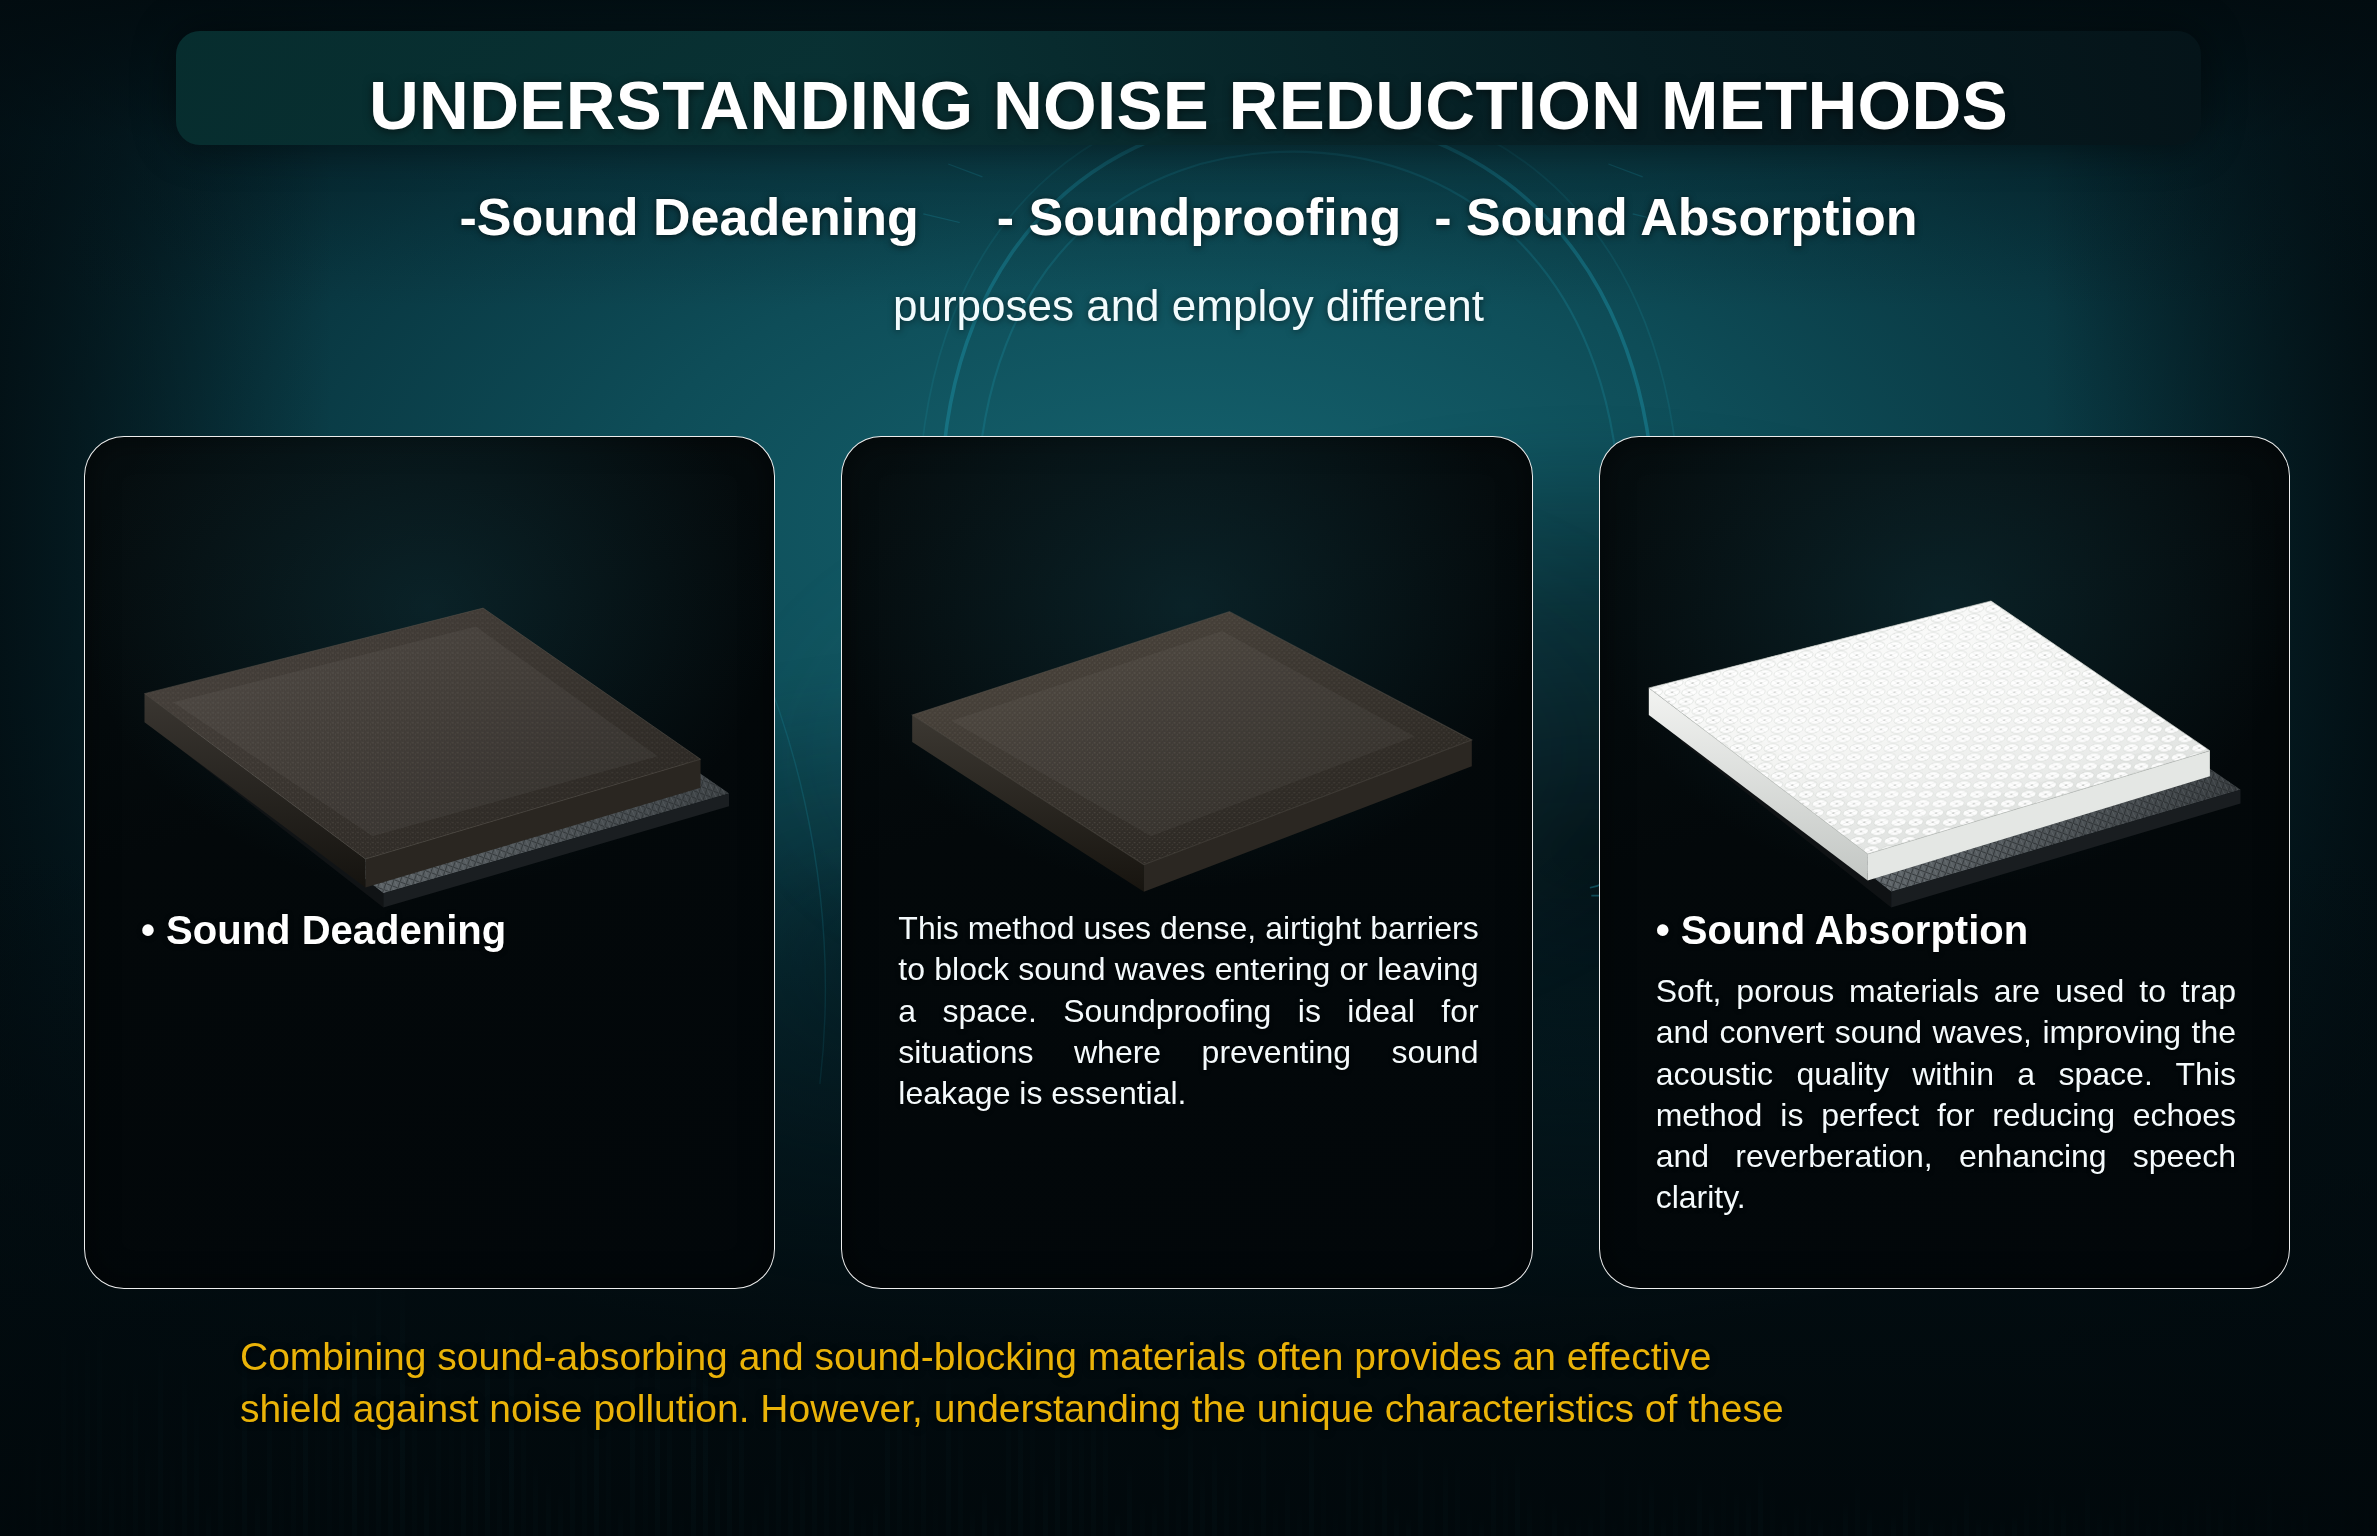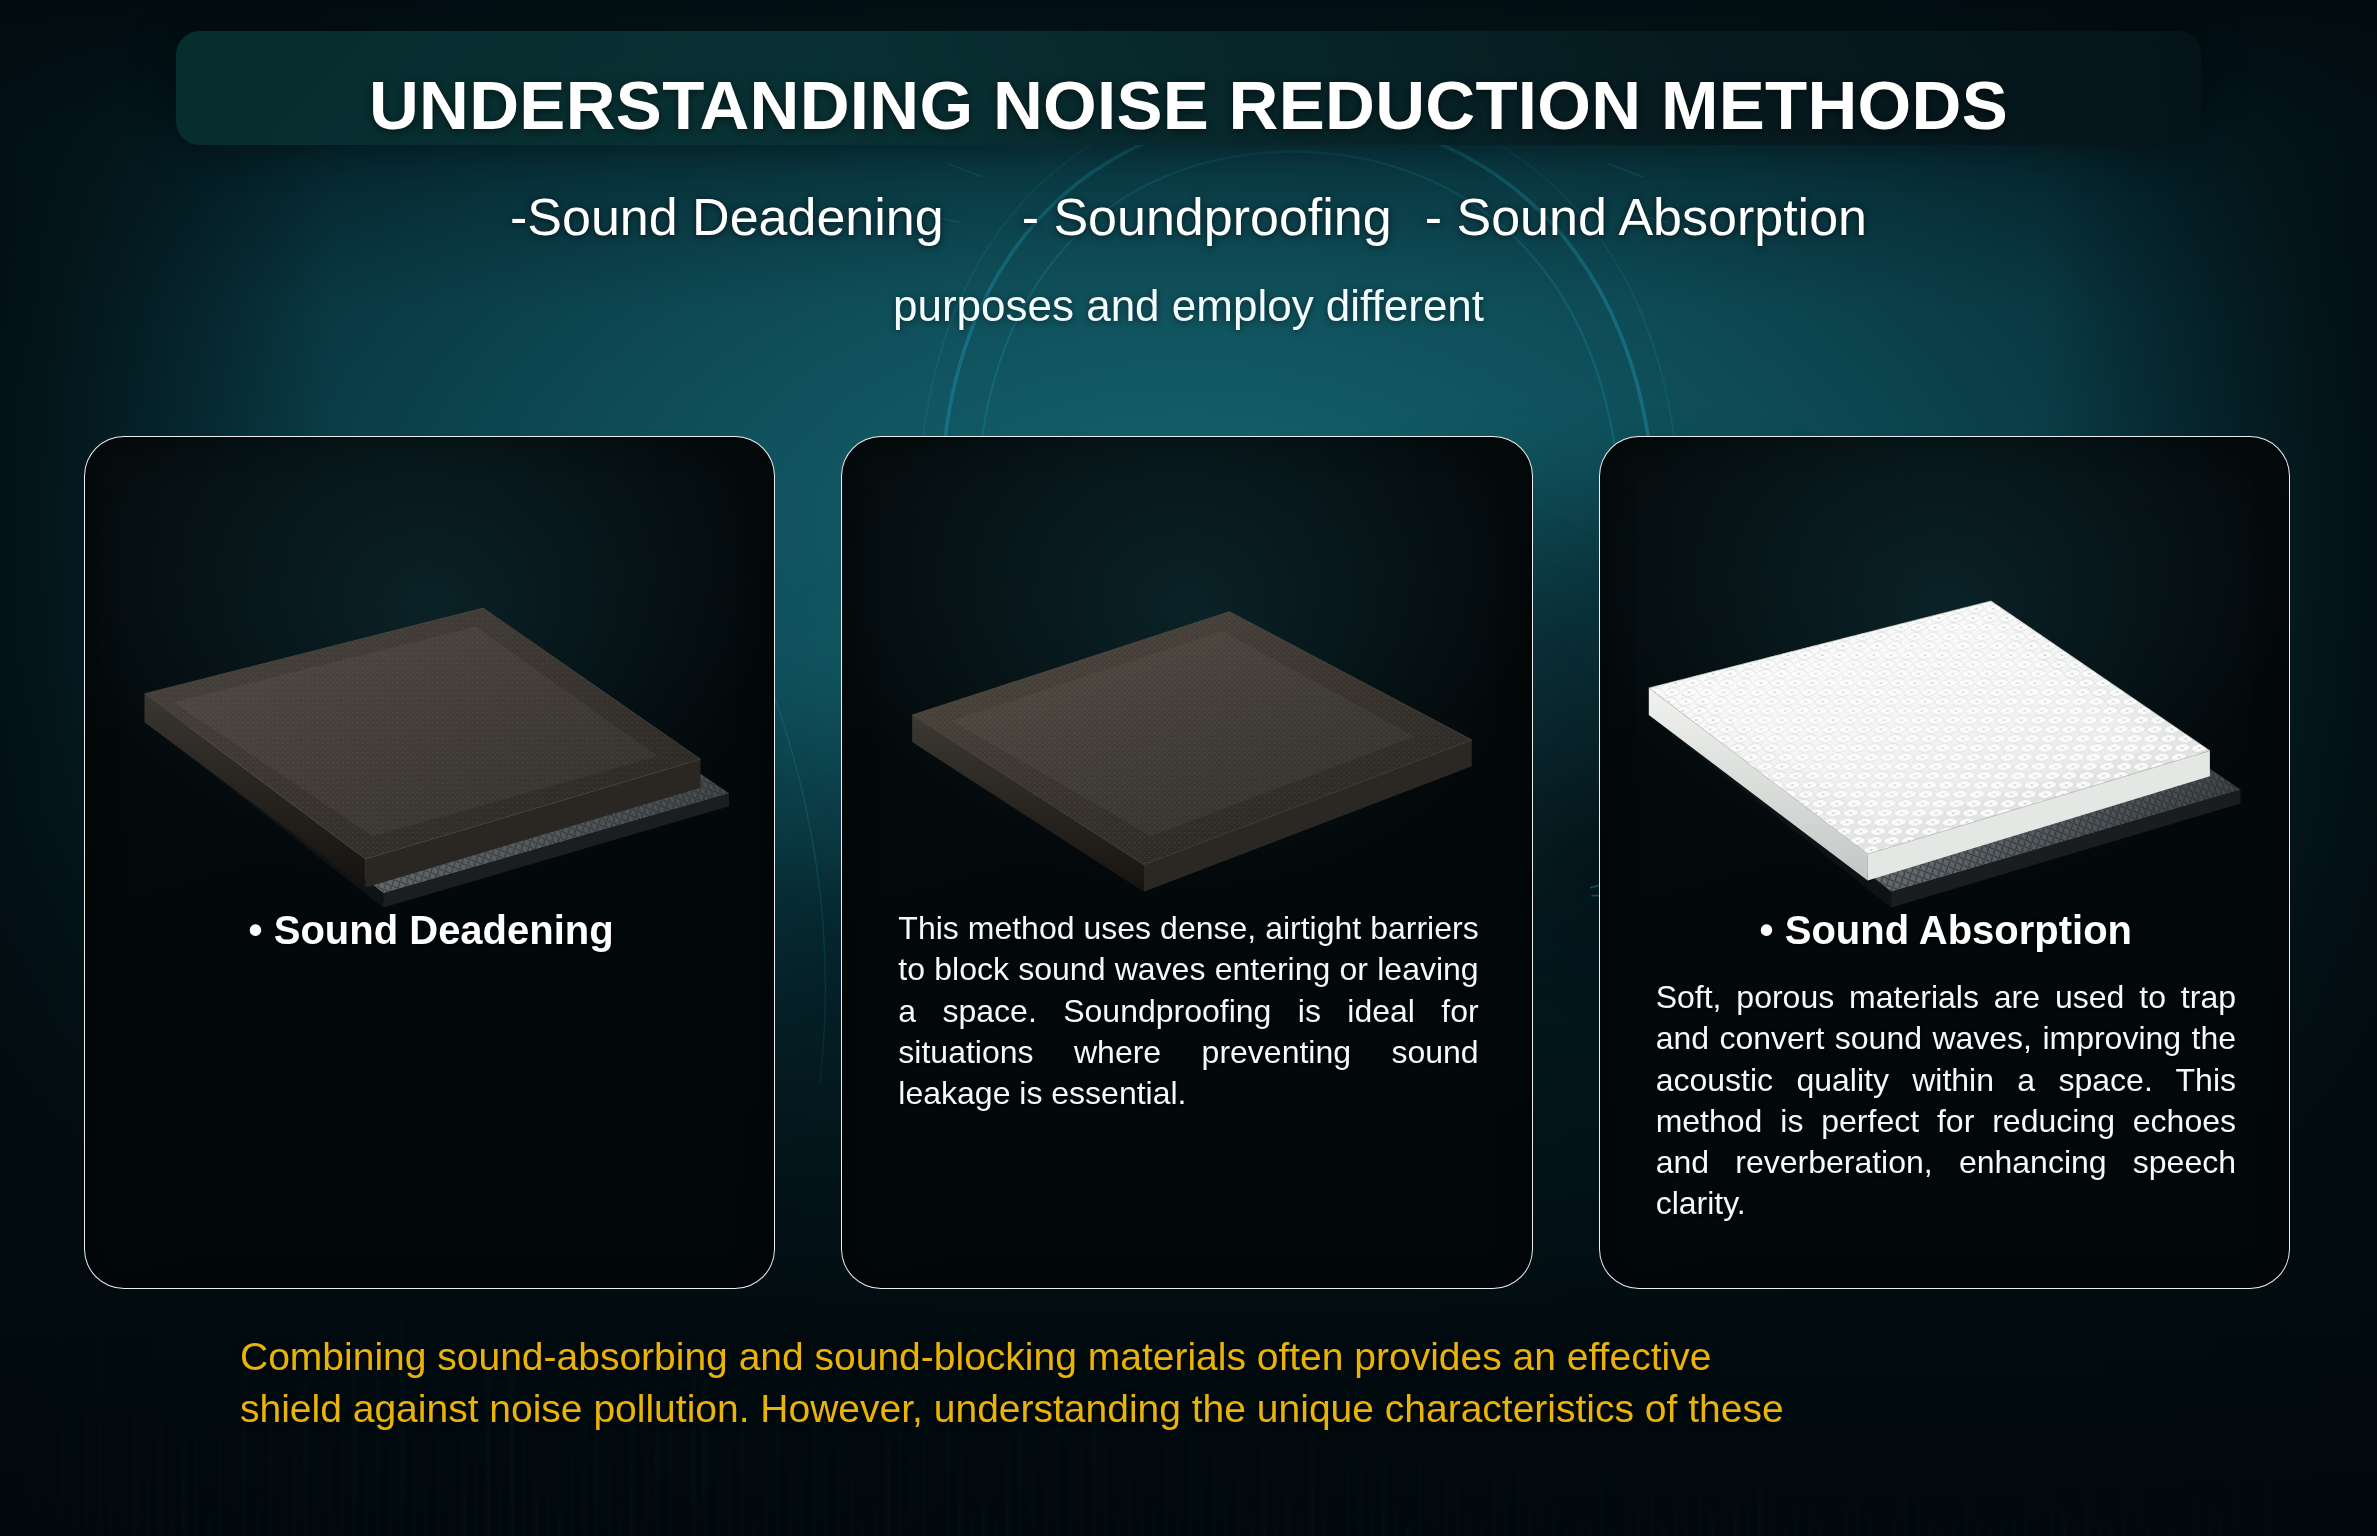--- a/index.html
+++ b/index.html
@@ -59,21 +59,21 @@
   }
   .title{
     color:#ffffff; font-size:69px; font-weight:bold; letter-spacing:0.3px;
     text-shadow:0 2.1px 10px rgba(0,0,0,.55); white-space:nowrap;
     font-family:"Liberation Sans", sans-serif;
   }
 
   .methods-row{
     position:absolute; left:0; top:187px; width:100%;
     display:flex; justify-content:center; align-items:baseline; gap:0;
-    color:#ffffff; font-size:52px; font-weight:normal;
+    color:#ffffff; font-size:52px; font-weight:bold;
     text-shadow:0 1.4px 7.1px rgba(0,0,0,.65);
     white-space:nowrap;
   }
   .methods-row .m1{ margin-right:78px; }
   .methods-row .m2{ margin-right:33px; }
 
   .subtitle{
     position:absolute; left:0; top:278px; width:100%;
     text-align:center; color:#f2fbfd; font-size:44px; line-height:1.28;
     font-weight:400; text-shadow:0 1.4px 7.1px rgba(0,0,0,.55);
@@ -98,22 +98,22 @@
     background:radial-gradient(ellipse 70% 46% at 50% 20%, rgba(22,80,92,.34) 0%, rgba(0,0,0,0) 72%);
     pointer-events:none;
   }
   .media{ position:absolute; left:0; top:0; width:100%; height:499px; }
   .media svg{ width:100%; height:100%; display:block; }
 
   .body{
     position:absolute; left:56px; right:53px; top:471px;
   }
   .card-heading{
-    color:#ffffff; font-size:40px; font-weight:bold; margin-bottom:24px;
-    text-shadow:0 1.4px 5.7px rgba(0,0,0,.7); white-space:nowrap;text-align:center;
+    color:#ffffff; font-size:40px; font-weight:bold; margin-bottom:18px;
+    text-shadow:0 1.4px 5.7px rgba(0,0,0,.7); white-space:nowrap;
   }
   .card-text{
     color:#f4fafc; font-size:32px; line-height:1.29;
     text-align:justify; text-justify:inter-word;
     text-shadow:0 0.7px 4.3px rgba(0,0,0,.75);
   }
 
   
   .footer{
     position:absolute; left:240px; top:1331px; width:1905px;

